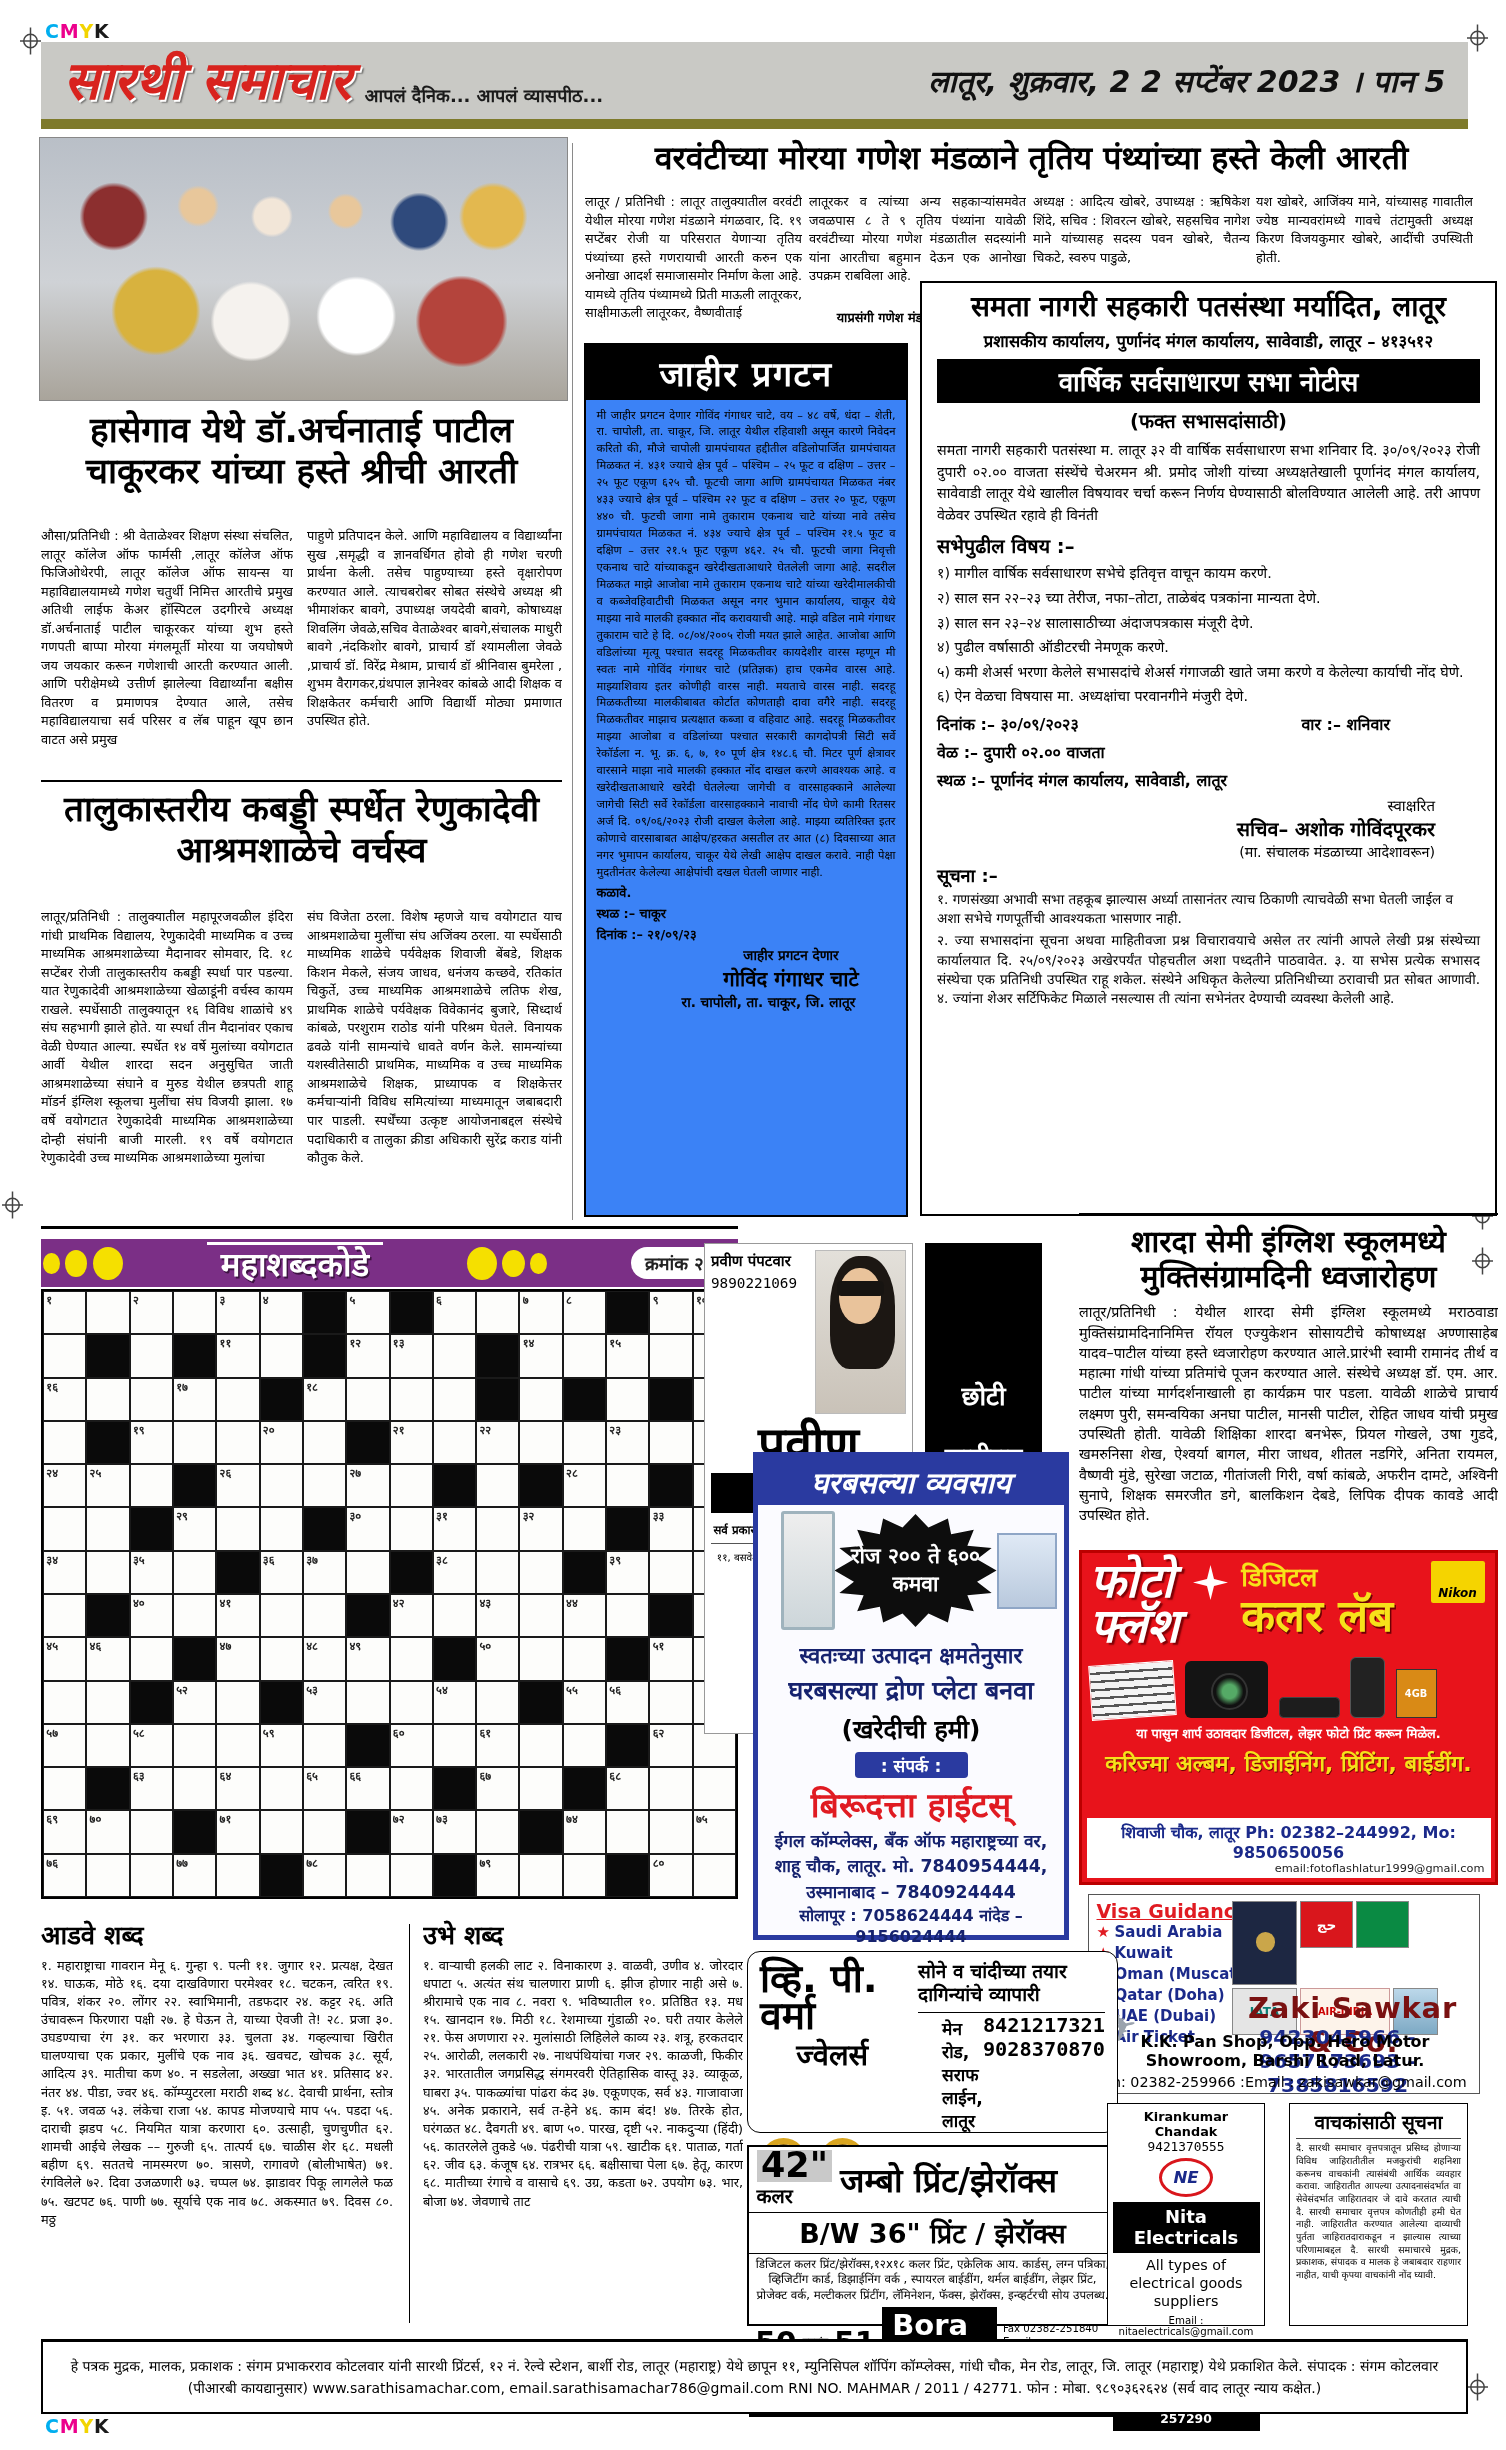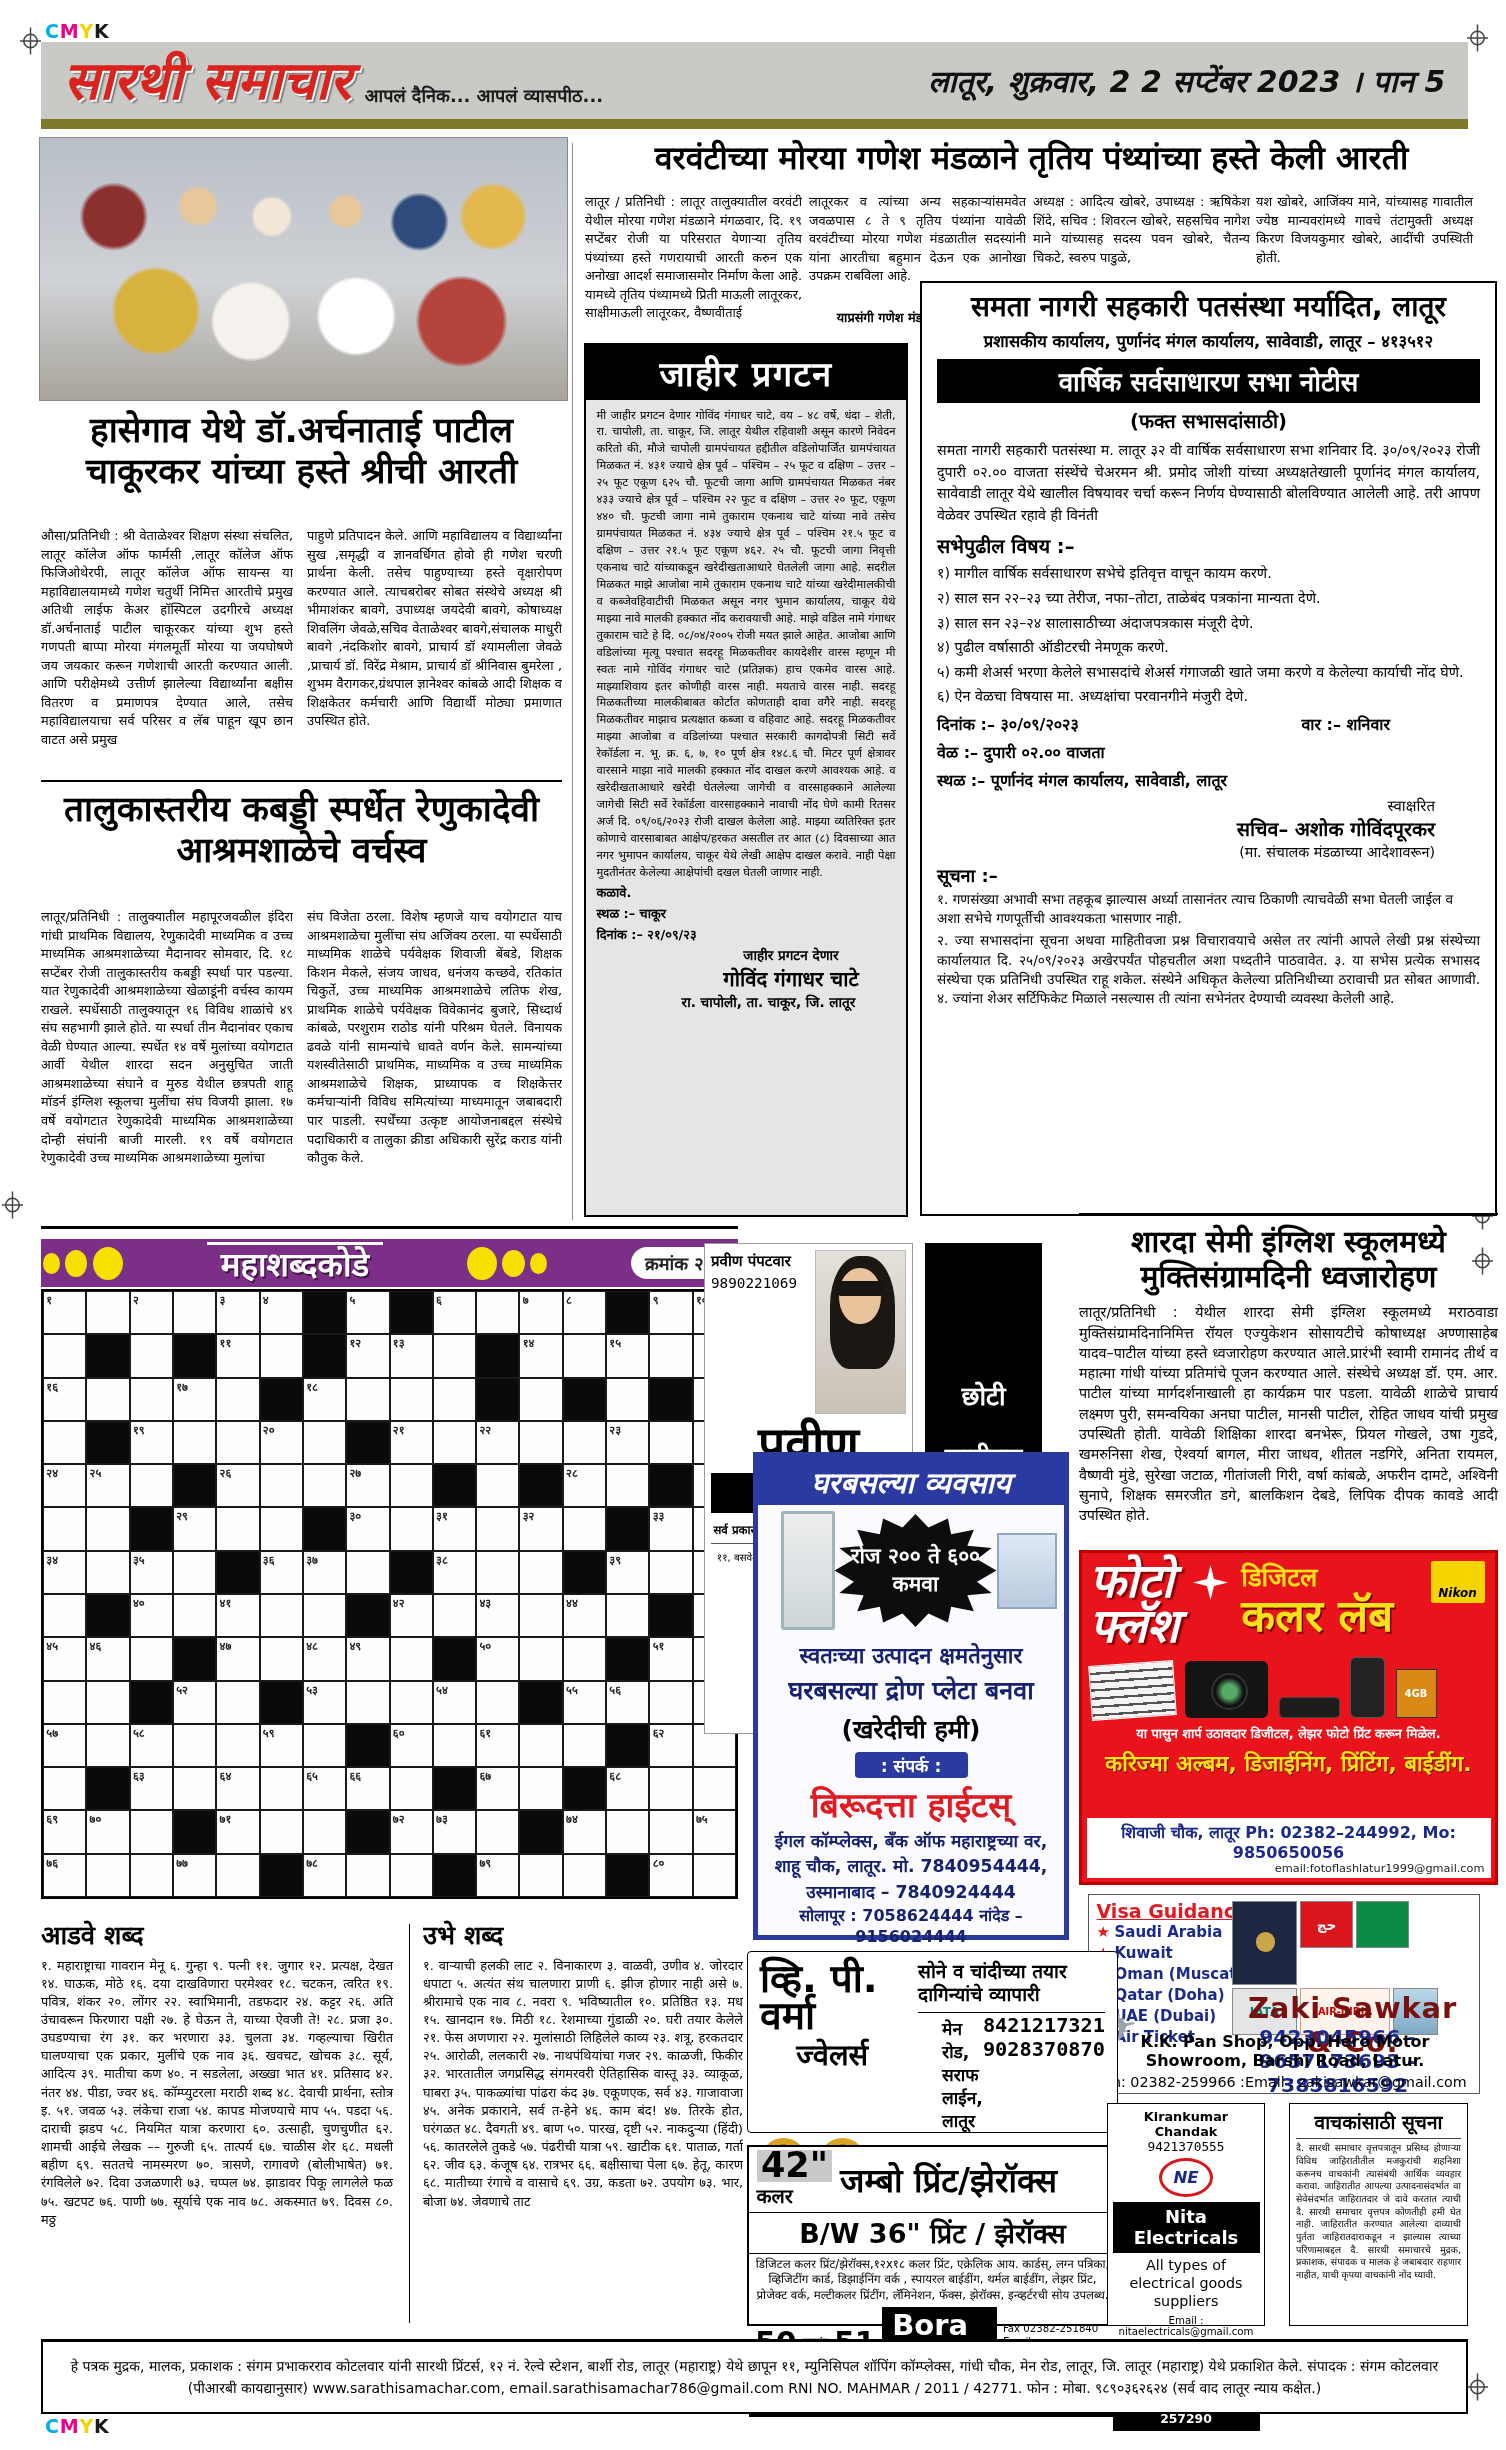--- a/index.html
+++ b/index.html
@@ -40,21 +40,21 @@
       radial-gradient(circle at 80% 70%, #b4443c 0 9%, transparent 10%),
       linear-gradient(180deg,#b9bfc7 0%,#cfd2d6 55%,#a9a49b 100%);}
 
   
   .headline{font-weight:bold;line-height:1.18;text-align:center;color:#000;}
   .bodytxt{font-size:12.8px;line-height:1.45;}
   .vrule{border-left:1.1px solid #8a8a8a;width:0;}
   .hrule{background:#000;}
 
   
-  #jahir{left:584px;top:343px;width:324px;height:874px;border:2.3px solid #000;box-sizing:border-box;background:#e5e5e5;}
+  #jahir{left:584px;top:343px;width:324px;height:874px;border:2.3px solid #000;box-sizing:border-box;background:#3b82f6;}
   #jahir-head{background:#000;color:#fff;font-size:34px;font-weight:bold;text-align:center;padding:4.5px 0;letter-spacing:1.5px;}
   #jahir-body{padding:7.5px 10.5px 0 10.5px;font-size:11.3px;line-height:1.5;}
   .jahir-line{padding:1.5px 10.5px;font-size:12.8px;font-weight:bold;}
   .jahir-sign{text-align:center;padding-left:90px;font-size:13.6px;font-weight:bold;}
 
   
   #samata{left:920px;top:281px;width:577px;height:935px;border:2.3px solid #000;box-sizing:border-box;padding:9px 15px;background:#fff;}
   #samata-org{font-size:28px;font-weight:bold;text-align:center;line-height:1.1;}
   #samata-office{font-size:16.6px;font-weight:bold;text-align:center;margin-top:6px;}
   #samata-bar{background:#000;color:#fff;font-size:26px;font-weight:bold;text-align:center;margin-top:7.5px;padding:3.8px 0;}
@@ -150,21 +150,21 @@
   .tile.iata{width:65px;background:#e5e5e5;color:#0d7d74;font-size:12px;}
   .tile.airindia{width:90px;background:#fdf3ea;color:#c00;font-size:9.8px;border:0.8px solid #c99;}
   .tile.burj{width:45px;background:linear-gradient(#bcd8ea,#7da9c4);color:#234;}
   #zaki-brand{position:absolute;left:143px;top:96px;width:241px;color:#7a1111;font-size:29px;font-weight:bold;text-align:center;letter-spacing:0.8px;}
   #zaki-phones{position:absolute;left:113px;top:130px;width:271px;color:#1b2a8a;font-size:20.3px;font-weight:bold;text-align:center;}
   #zaki-addr{position:absolute;left:7.5px;bottom:22.6px;width:377px;font-size:16px;font-weight:bold;text-align:center;}
   #zaki-contact{position:absolute;left:7.5px;bottom:3px;width:377px;font-size:14.3px;text-align:center;}
   #zaki-plane{position:absolute;left:13.6px;bottom:42px;font-size:41px;color:#9aa2ad;transform:rotate(-12deg);}
 
   
-  #verma{left:747px;top:1951px;width:371px;height:182px;border:1.9px solid #000;border-radius:4px;box-sizing:border-box;background:#fff;padding:7.5px 12px;position:absolute;}
+  #verma{left:747px;top:1951px;width:371px;height:182px;border:1.9px solid #000;border-radius:13px;box-sizing:border-box;background:#fff;padding:7.5px 12px;position:absolute;}
   #verma-brand{font-size:39px;font-weight:bold;line-height:.95;}
   #verma-brand2{font-size:29px;font-weight:bold;text-align:center;}
   #verma-r1{font-size:19px;font-weight:bold;border-bottom:1.5px solid #000;padding-bottom:4.5px;line-height:1.25;}
   #verma-r2{font-size:17.3px;font-weight:bold;margin-top:4.5px;}
   #verma-ph{font-size:20.3px;font-weight:bold;font-family:"DejaVu Sans Mono",monospace;text-align:right;line-height:1.2;}
   .gold-row{display:flex;align-items:center;gap:12px;margin-top:6px;}
   .bangle{width:35px;height:35px;border-radius:50%;border:6px solid #d9a520;box-shadow:inset 0 0 0 1.5px #8a6510;}
   .gold-bar{width:113px;height:6.8px;background:linear-gradient(90deg,#caa33c,#f1d372,#caa33c);border-radius:3px;}
   .pendant{width:0;height:0;border-left:12px solid transparent;border-right:12px solid transparent;border-top:21px solid #d9a520;}
 

